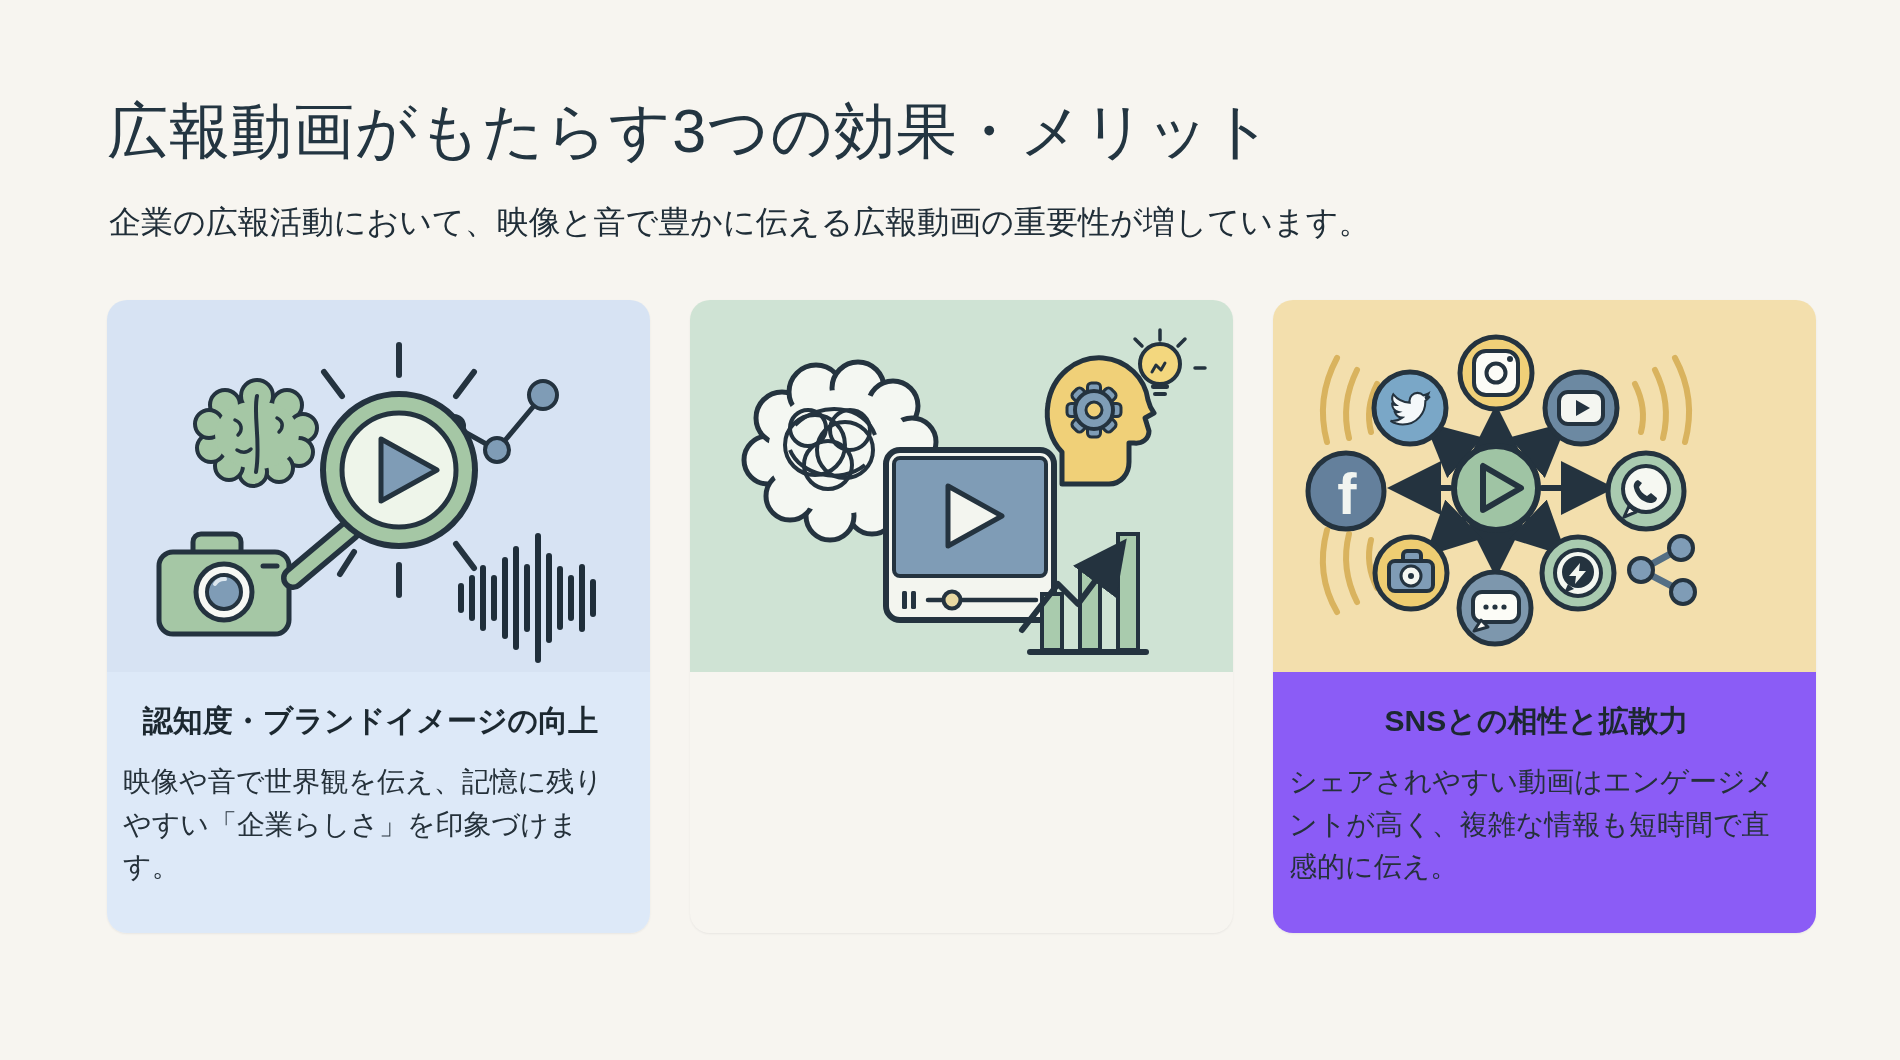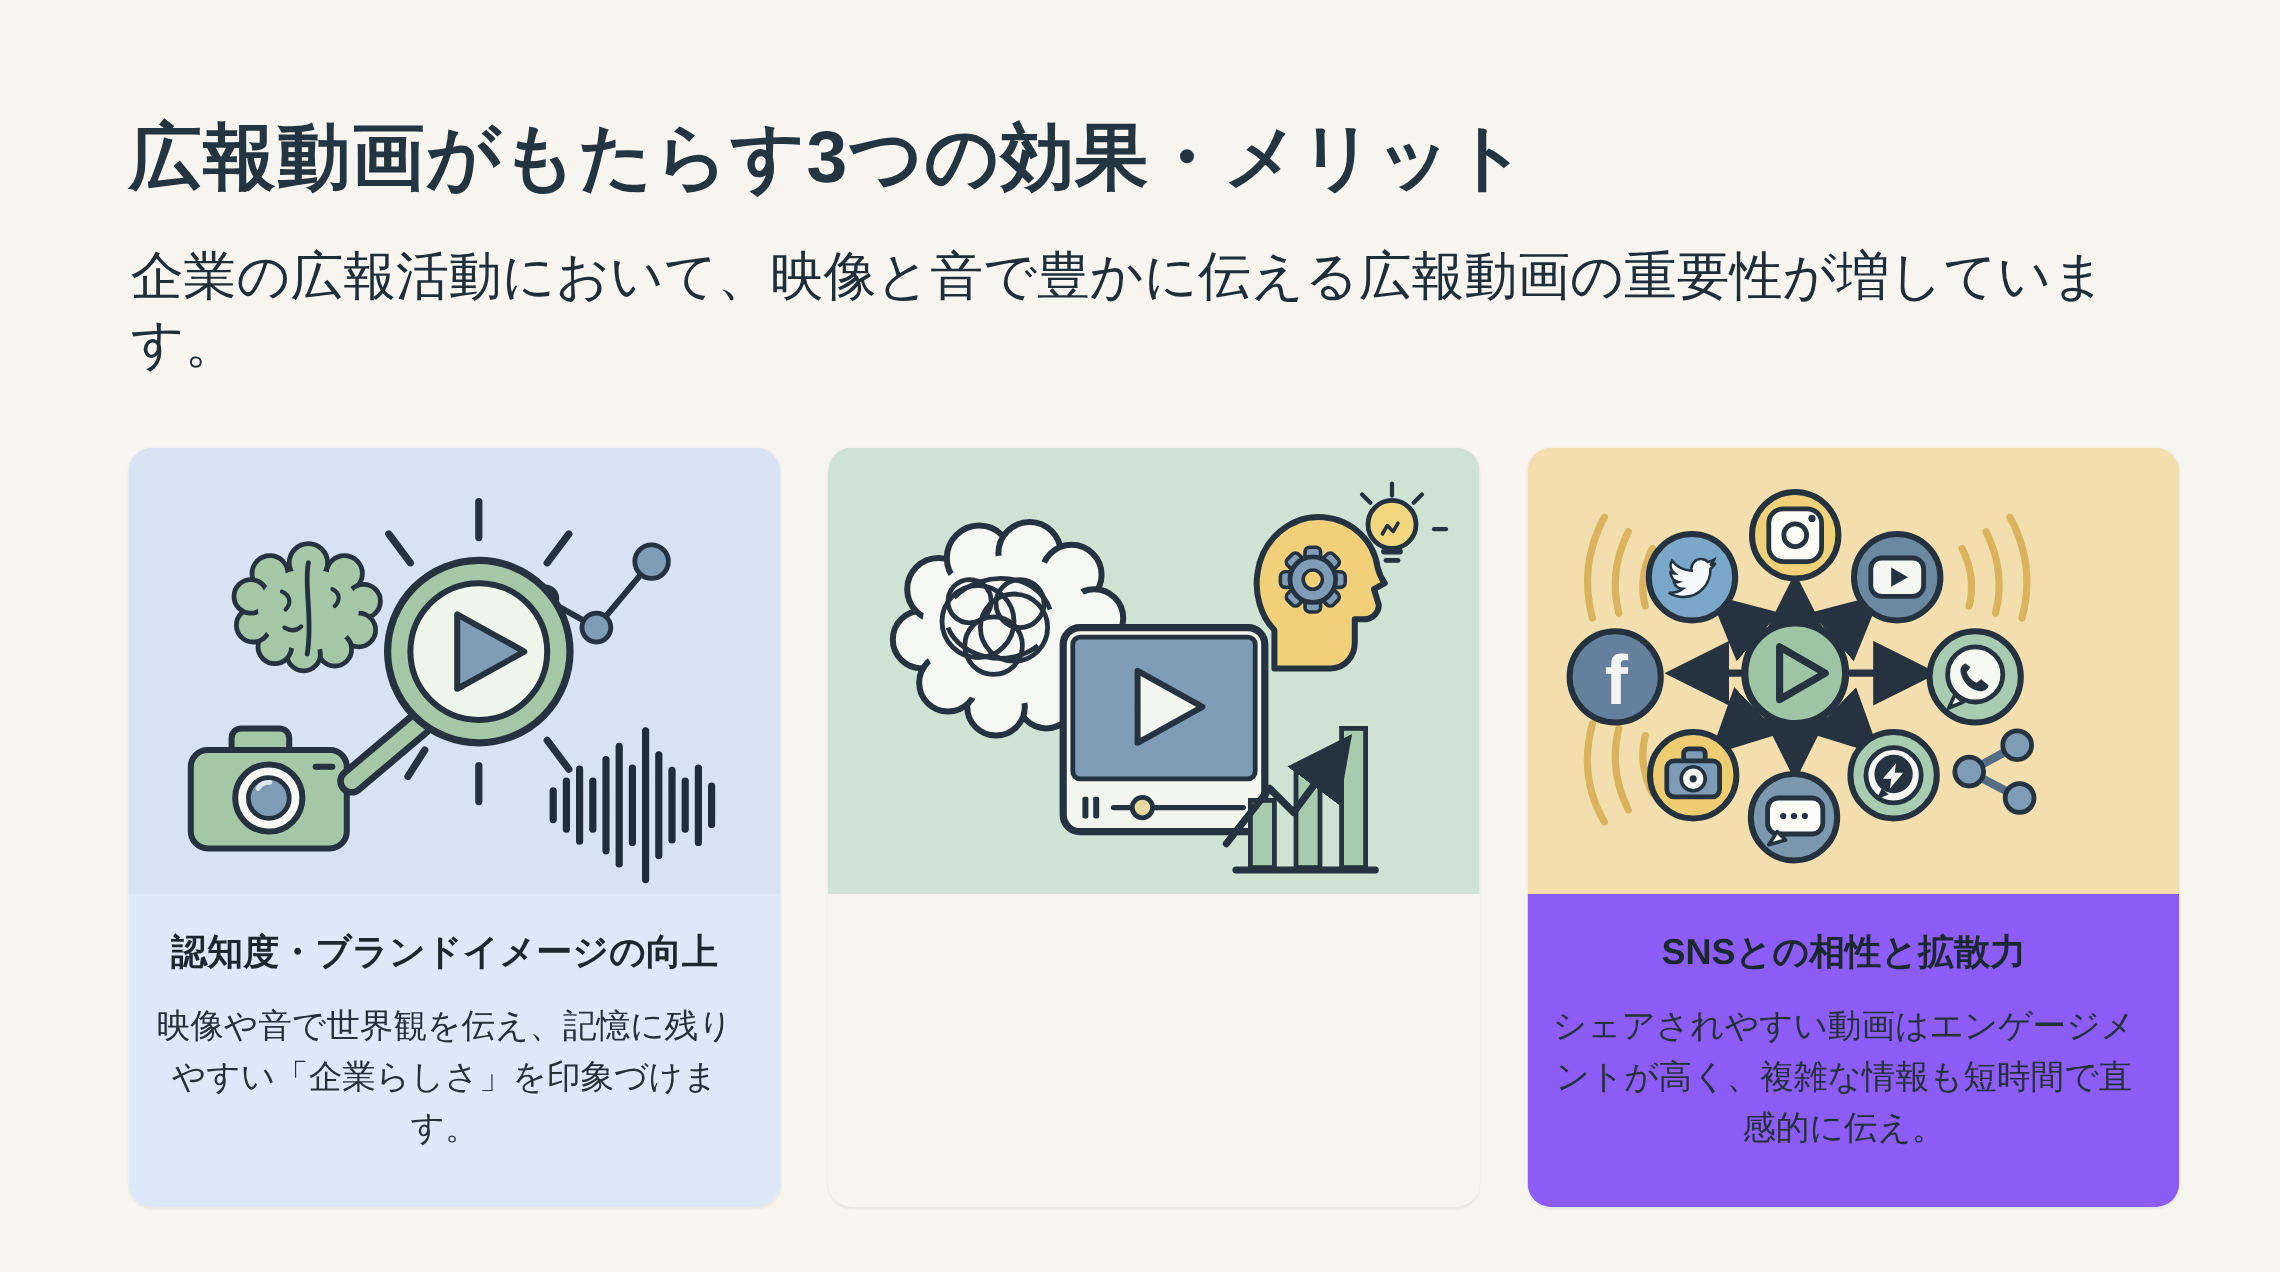--- a/index.html
+++ b/index.html
@@ -10,28 +10,28 @@
     overflow:hidden;
   }
   #slide{
     position:relative;
     width:1900px; height:1060px;
     background:#f7f5f0;
   }
   .page-title{
     margin:96px 90px 0 107px;
     font-size:61px;
-    font-weight:700;
+    font-weight:400;
     letter-spacing:1px;
     color:#233541;
     line-height:1.15;
   }
   .page-subtitle{
     margin:36px 90px 0 109px;
-    font-size:44px;
+    font-size:32px;
     font-weight:500;
     color:#202e38;
     line-height:1.3;
   }
   .cards-row{
     display:flex;
     gap:40px;
     margin:56px 84px 0 107px;
   }
   .card{
@@ -59,21 +59,21 @@
     font-weight:800;
     color:#1c2830;
     line-height:1.25;
   }
   .card-body{
     margin-top:22px;
     font-size:28px;
     font-weight:500;
     color:#25313a;
     line-height:1.52;
-    text-align:center;
+    text-align:left;
   }
   .card-awareness .card-illustration{ background:#d7e3f3; }
   .card-awareness .card-text{ background:#dde9f8; }
   .card-communication .card-illustration{ background:#cfe3d4; }
   .card-communication .card-text{ background:#daebde; }
   .card-sns .card-illustration{ background:#f3dfad; }
   .card-sns .card-text{ background:#8b5cf6; }
 </style>
 </head>
 <body>

